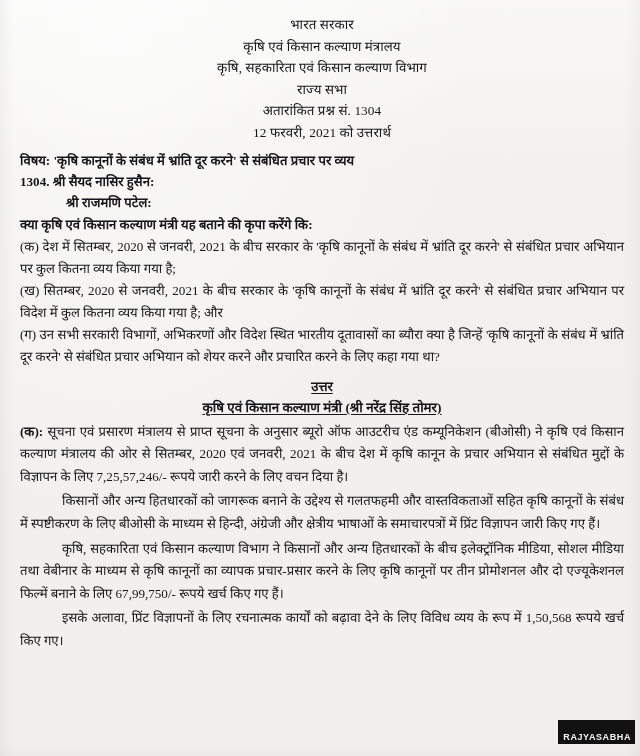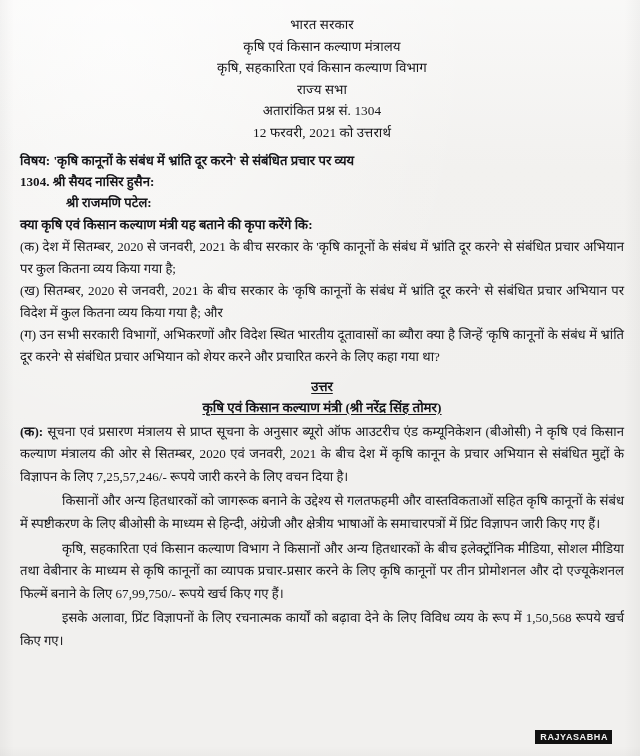--- a/index.html
+++ b/index.html
@@ -90,29 +90,29 @@
     line-height: 22.6px;
     text-align: justify;
     text-justify: inter-word;
     margin-top: 2px;
   }
   .para.indent { text-indent: 42px; }
   .para b { font-weight: 700; }
 
   .watermark {
     position: absolute;
-    right: 28px;
+    right: 5px;
     bottom: 12px;
     background: #121212;
     color: #f4f4f4;
     font-family: "Liberation Sans", sans-serif;
     font-size: 9px;
     font-weight: 700;
     letter-spacing: 0.6px;
-    padding: 2px 4px 2px 5px;
+    padding: 12px 4px 2px 5px;
     line-height: 10px;
   }
   .grain {
     position: absolute;
     left: 0; top: 0; right: 0; bottom: 0;
     pointer-events: none;
     background:
       linear-gradient(90deg, rgba(0,0,0,0.035) 0px, rgba(0,0,0,0) 14px),
       linear-gradient(270deg, rgba(0,0,0,0.03) 0px, rgba(0,0,0,0) 16px),
       linear-gradient(0deg, rgba(0,0,0,0.025) 0px, rgba(0,0,0,0) 10px);

